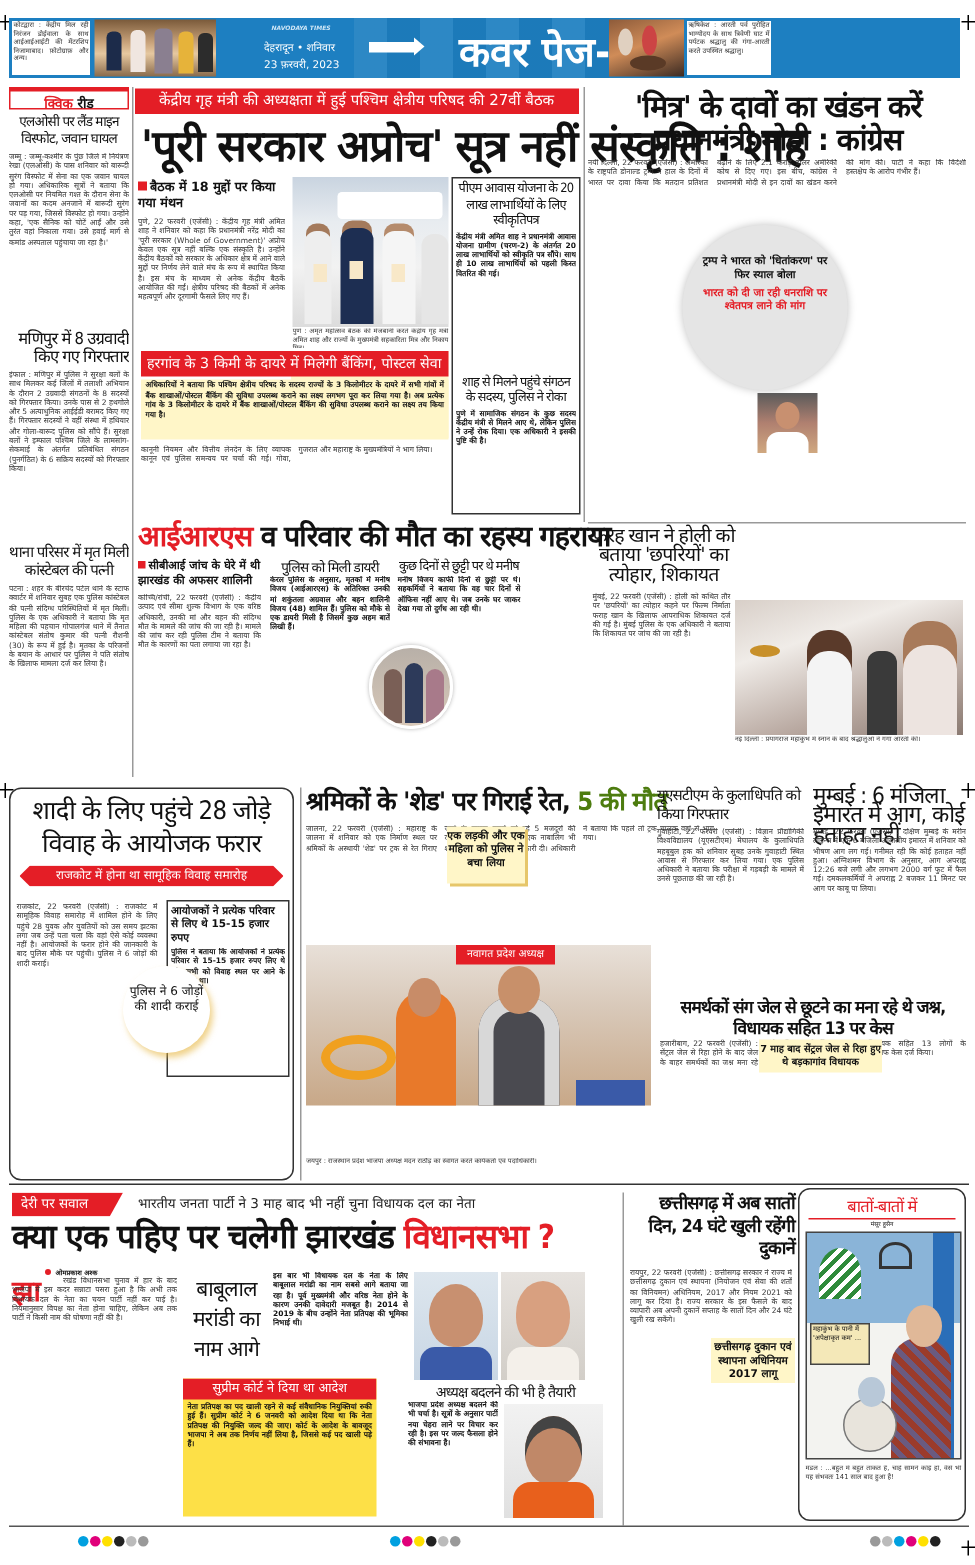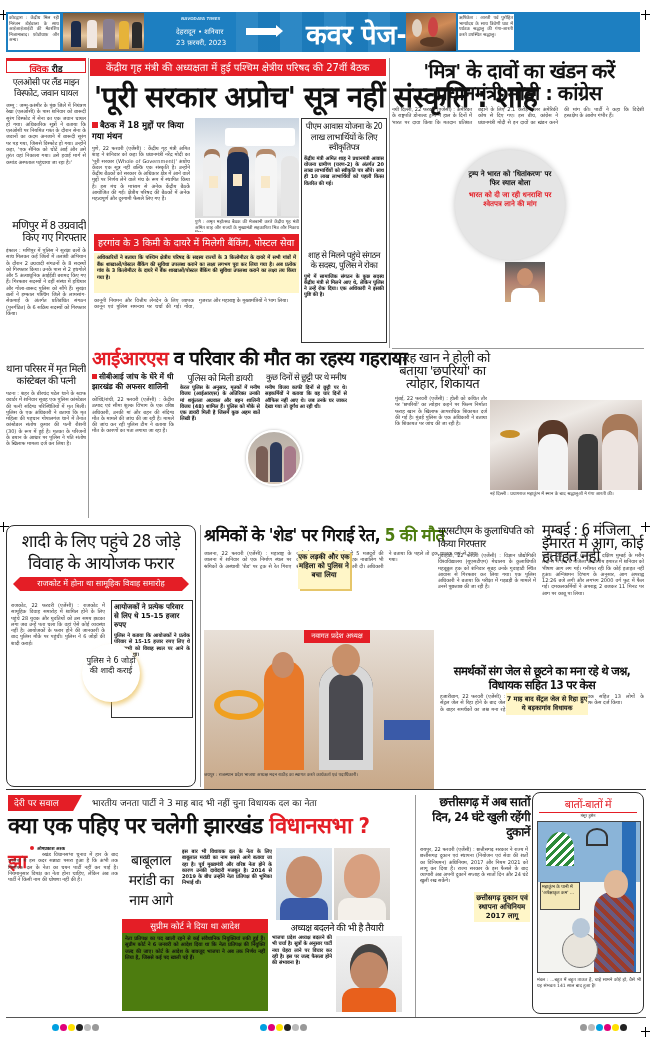--- a/index.html
+++ b/index.html
@@ -160,21 +160,21 @@
 
 <div class="vline" style="left:200px;top:525px;height:262px"></div>
 <div class="abs hl" style="left:204px;top:524px;width:300px;font-size:17px;line-height:22px;white-space:nowrap">
   <span>श्रमिकों के 'शेड' पर गिराई रेत,</span>
   <span style="color:#4d7c0f">5 की मौत</span>
 </div>
 <div class="abs txt" style="left:204px;top:550px;width:272px;height:52px;column-count:3;column-gap:5px">जालना, 22 फरवरी (एजेंसी) : महाराष्ट्र के जालना में शनिवार को एक निर्माण स्थल पर श्रमिकों के अस्थायी 'शेड' पर ट्रक से रेत गिराए जाने के कारण उसमें सो रहे 5 मजदूरों की दबकर मौत हो गई, जिसमें एक नाबालिग भी शामिल है। पुलिस ने यह जानकारी दी। अधिकारी ने बताया कि पहले तो ट्रक चालक वहां से भाग गया।</div>
 <div class="abs" style="left:298px;top:551px;width:52px;height:38px;background:#fff6c8;font-size:7px;line-height:9px;font-weight:bold;text-align:center;padding-top:2px;box-shadow:2px 2px 0 #e6c66a">
   <span>एक लड़की और एक महिला को पुलिस ने बचा लिया</span>
 </div>
-<div class="photo" style="left:204px;top:630px;width:230px;height:160px;background:linear-gradient(180deg,#e8e0d8 0%,#d8c8b8 40%,#c8a888 100%)">
+<div class="photo" style="left:204px;top:630px;width:230px;height:107px;background:linear-gradient(180deg,#e8e0d8 0%,#d8c8b8 40%,#c8a888 100%)">
   <div class="abs" style="left:100px;top:0;width:66px;height:13px;background:#e41e26;color:#fff;font-size:7px;line-height:13px;text-align:center">
     <span>नवागत प्रदेश अध्यक्ष</span>
   </div>
   <div class="abs" style="left:60px;top:30px;width:40px;height:110px;background:#e8792a;border-radius:20px 20px 0 0"></div>
   <div class="abs" style="left:68px;top:22px;width:22px;height:26px;background:#c88c68;border-radius:50%"></div>
   <div class="abs" style="left:115px;top:34px;width:54px;height:106px;background:#4a4a50;border-radius:24px 24px 0 0;box-shadow:inset 0 0 0 10px #d8d8d8"></div>
   <div class="abs" style="left:128px;top:14px;width:28px;height:32px;background:#c8906a;border-radius:50%"></div>
   <div class="abs" style="left:10px;top:60px;width:50px;height:30px;border-radius:50%;border:6px solid #f0a020"></div>
   <div class="abs" style="left:180px;top:90px;width:46px;height:20px;background:#3a5aa8"></div>
 </div>
@@ -210,21 +210,21 @@
 <div class="abs hl" style="left:122px;top:850px;width:58px;font-size:14px;line-height:20px;text-align:center;font-weight:normal">बाबूलाल मरांडी का नाम आगे</div>
 <div class="abs txt" style="left:182px;top:848px;width:90px;height:65px;font-weight:bold;color:#111">इस बार भी विधायक दल के नेता के लिए बाबूलाल मरांडी का नाम सबसे आगे बताया जा रहा है। पूर्व मुख्यमंत्री और वरिष्ठ नेता होने के कारण उनकी दावेदारी मजबूत है। 2014 से 2019 के बीच उन्होंने नेता प्रतिपक्ष की भूमिका निभाई थी।</div>
 <div class="photo" style="left:276px;top:848px;width:56px;height:72px;background:linear-gradient(180deg,#dde6ee,#c8d6e4)">
   <div class="abs" style="left:10px;top:8px;width:36px;height:42px;background:#c89070;border-radius:50% 50% 45% 45%"></div>
   <div class="abs" style="left:4px;top:50px;width:48px;height:22px;background:#3a5aa8;border-radius:10px 10px 0 0"></div>
 </div>
 <div class="photo" style="left:334px;top:848px;width:56px;height:72px;background:linear-gradient(180deg,#e6e2de,#d2cec8)">
   <div class="abs" style="left:10px;top:6px;width:36px;height:44px;background:#d8a080;border-radius:50% 50% 45% 45%"></div>
   <div class="abs" style="left:4px;top:50px;width:48px;height:22px;background:#f4f0ea;border-radius:10px 10px 0 0"></div>
 </div>
-<div class="abs" style="left:122px;top:919px;width:146px;height:92px;background:#4d7c0f;overflow:hidden">
+<div class="abs" style="left:122px;top:919px;width:129px;height:92px;background:#fde047;overflow:hidden">
   <div style="height:14px;background:#e41e26;color:#fff;font-size:8.5px;line-height:14px;text-align:center">
     <span>सुप्रीम कोर्ट ने दिया था आदेश</span>
   </div>
   <div class="txt" style="padding:2px 3px;font-weight:bold;color:#111;height:76px">नेता प्रतिपक्ष का पद खाली रहने से कई संवैधानिक नियुक्तियां रुकी हुई हैं। सुप्रीम कोर्ट ने 6 जनवरी को आदेश दिया था कि नेता प्रतिपक्ष की नियुक्ति जल्द की जाए। कोर्ट के आदेश के बावजूद भाजपा ने अब तक निर्णय नहीं लिया है, जिससे कई पद खाली पड़े हैं।</div>
 </div>
 <div class="abs hl" style="left:272px;top:921px;width:130px;font-size:9.5px;text-align:center;font-weight:normal">अध्यक्ष बदलने की भी है तैयारी</div>
 <div class="abs txt" style="left:272px;top:934px;width:60px;height:80px;font-weight:bold;color:#111">भाजपा प्रदेश अध्यक्ष बदलने की भी चर्चा है। सूत्रों के अनुसार पार्टी नया चेहरा लाने पर विचार कर रही है। इस पर जल्द फैसला होने की संभावना है।</div>
 <div class="photo" style="left:336px;top:936px;width:66px;height:76px;background:linear-gradient(180deg,#f2f2f2,#e0e0e0)">
   <div class="abs" style="left:14px;top:8px;width:38px;height:46px;background:#c08868;border-radius:50% 50% 45% 45%;box-shadow:inset 0 8px 0 #444"></div>
   <div class="abs" style="left:6px;top:52px;width:54px;height:24px;background:#e8601c;border-radius:12px 12px 0 0"></div>

